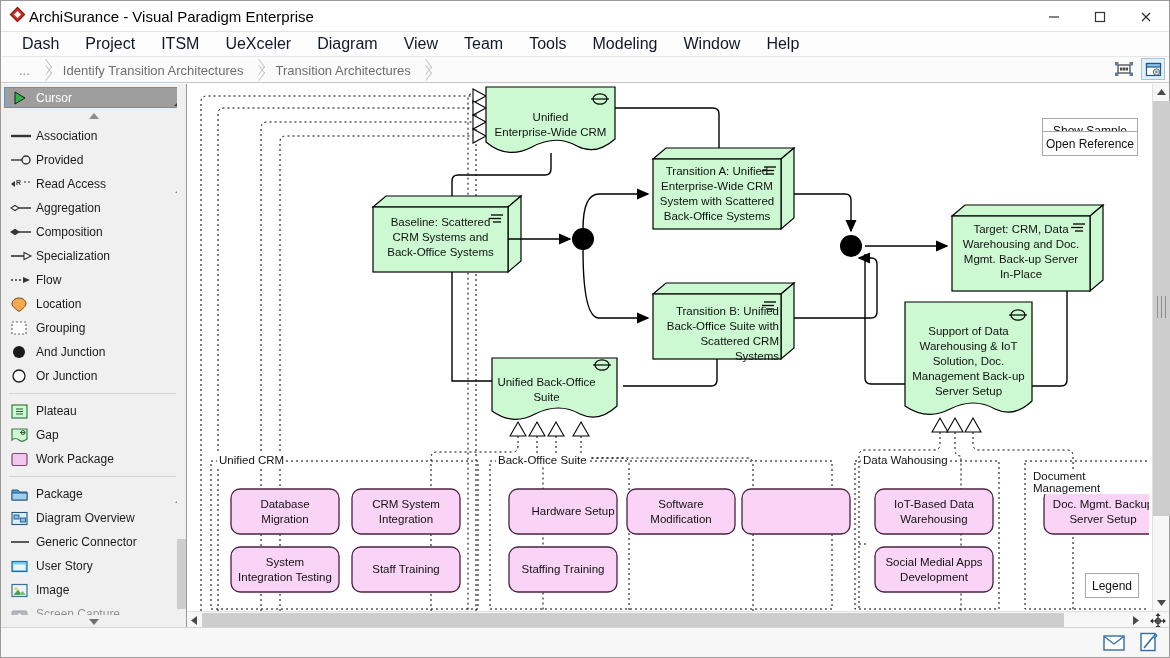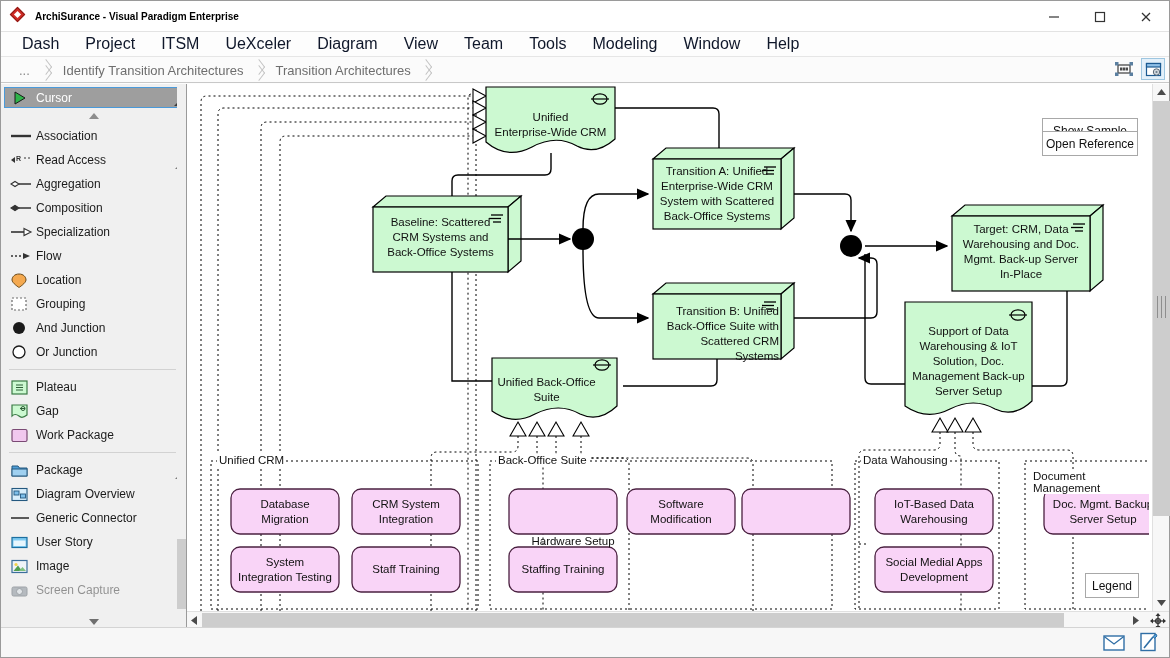--- a/index.html
+++ b/index.html
@@ -13,21 +13,21 @@
   .app { position:relative; width:1170px; height:658px; background:#fdfdfd; border:1px solid #9a9a9a; }
 
   
   .titlebar { position:absolute; left:0; top:0; width:1168px; height:31px; background:#ffffff;
               border-bottom:1px solid #e3e3e3; display:flex; align-items:center; }
   .app-logo { margin-left:10px; width:16px; height:16px; position:relative; }
   .app-logo i { position:absolute; left:1px; top:1px; width:11px; height:11px; background:#cf2b25;
                 transform:rotate(45deg); border:1px solid #8d1712; }
   .app-logo b { position:absolute; left:4px; top:4px; width:5px; height:5px; background:#fff;
                 transform:rotate(45deg); display:block; }
-  .title-text { margin-left:8px; font-size:10px; color:#000;font-weight:bold; }
+  .title-text { margin-left:2px; font-size:15px; color:#000; }
   .winbtns { position:absolute; right:0; top:0; height:31px; display:flex; }
   .winbtn { width:46px; height:31px; display:flex; align-items:center; justify-content:center;
             font-size:14px; color:#333; }
   .winbtn svg { display:block; }
 
   
   .menubar { position:absolute; left:0; top:31px; width:1168px; height:25px; background:#fdfdfd;
              border-bottom:1px solid #e6e6e6; display:flex; align-items:center; padding-left:8px; }
   .menuitem { padding:3px 13px; font-size:16px; color:#0f172a; white-space:nowrap; }
 
@@ -207,20 +207,29 @@
         <span class="ico">
             <svg width="24" height="12">
               <line x1="1" y1="6" x2="21" y2="6" stroke="#333" stroke-width="2.4"></line>
             </svg>
           </span>
         <span class="txt">Association</span>
       </div>
       <div class="pal-item">
         <span class="ico">
             <svg width="24" height="12">
+              <line x1="1" y1="6" x2="12" y2="6" stroke="#333" stroke-width="1.4"></line>
+              <circle cx="16" cy="6" r="4" fill="none" stroke="#333" stroke-width="1.4"></circle>
+            </svg>
+          </span>
+        <span class="txt">Provided</span>
+      </div>
+      <div class="pal-item">
+        <span class="ico">
+            <svg width="24" height="12">
               <polygon points="1,6 5,3 5,9" fill="#333"></polygon>
               <text x="6" y="7" font-size="7" font-family="Liberation Sans" fill="#333" font-weight="bold">R</text>
               <line x1="14" y1="4" x2="21" y2="4" stroke="#333" stroke-width="1.2" stroke-dasharray="2,2"></line>
             </svg>
           </span>
         <span class="txt">Read Access</span>
         <span class="cornertri"></span>
       </div>
       <div class="pal-item">
         <span class="ico">
@@ -628,21 +637,21 @@
           <div>Integration</div>
         </div>
       <div class="wplabel" style="left:44px;top:471px;width:108px;">
         <div>System</div>
           <div>Integration Testing</div>
         </div>
       <div class="wplabel" style="left:165px;top:478px;width:108px;">
         <div>Staff Training</div>
         </div>
 
-      <div class="wplabel" style="left:322px;top:420px;width:128px;margin-top:30px;">
+      <div class="wplabel" style="left:322px;top:420px;width:128px;">
         <div>Hardware Setup</div>
         </div>
       <div class="wplabel" style="left:440px;top:413px;width:108px;">
         <div>Software</div>
           <div>Modification</div>
         </div>
       <div class="wplabel" style="left:322px;top:478px;width:108px;">
         <div>Staffing Training</div>
         </div>
 

